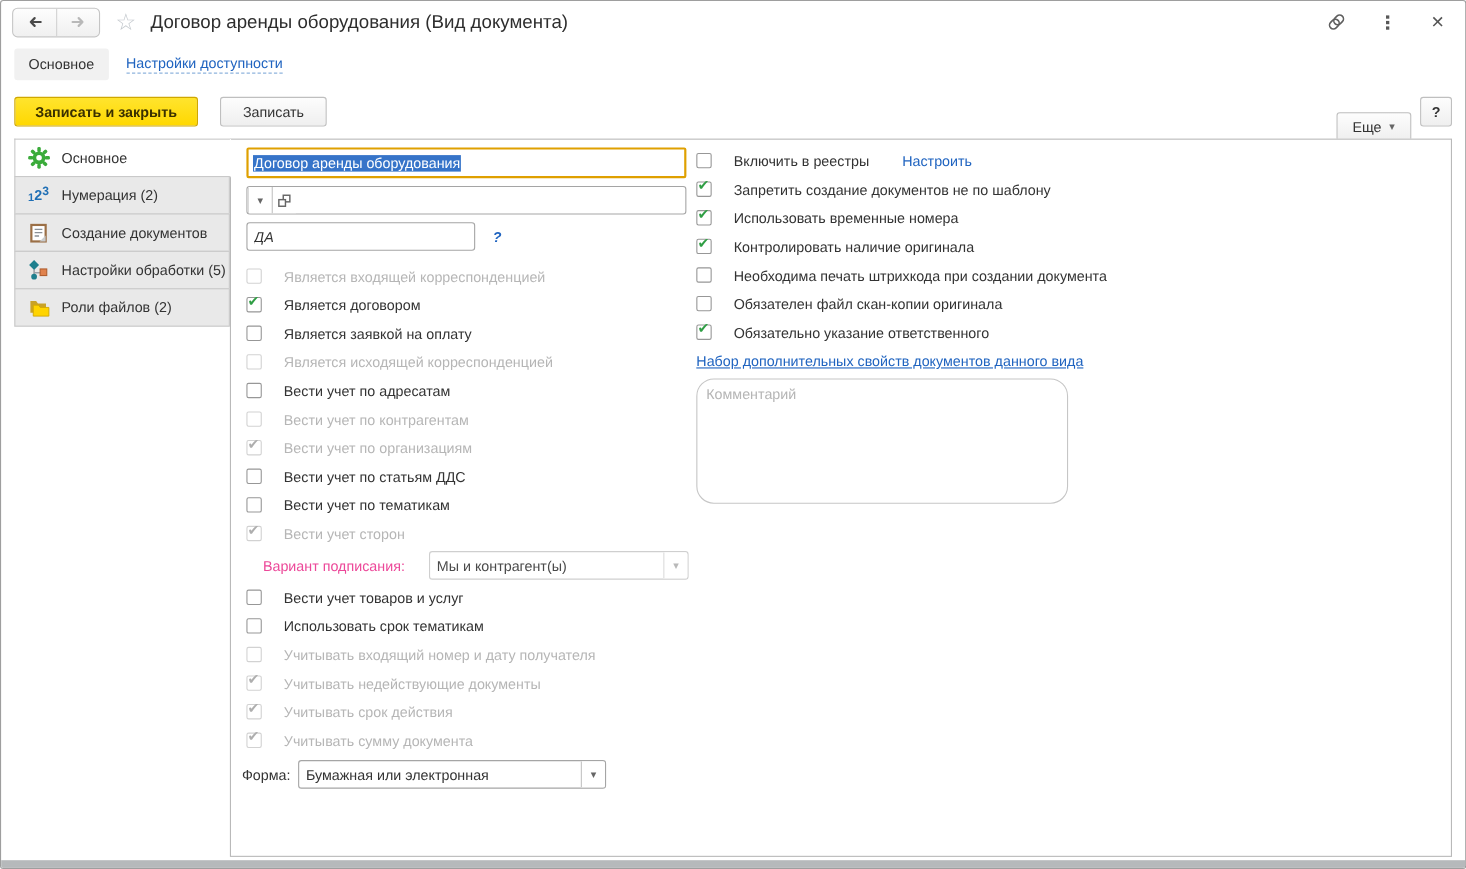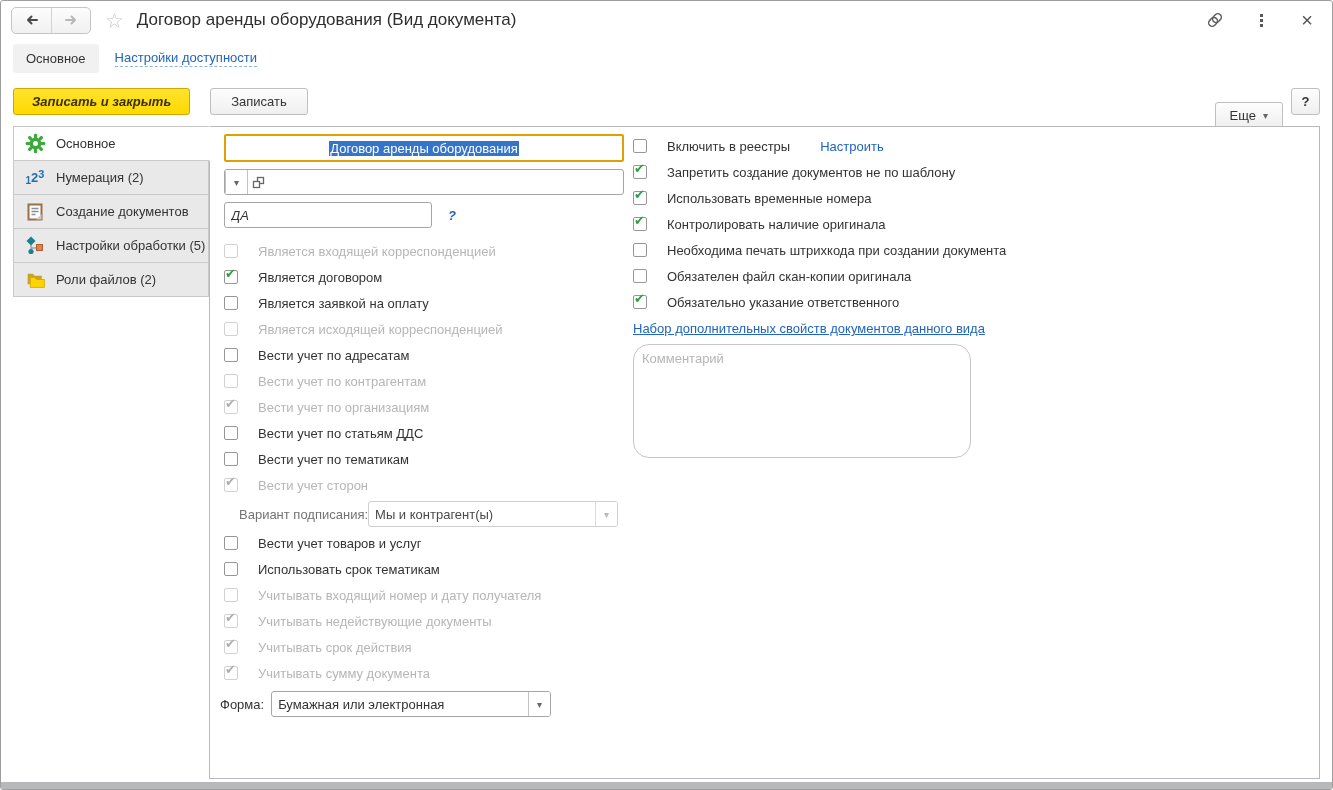--- a/index.html
+++ b/index.html
@@ -40,21 +40,21 @@
   
   .toolbar { height: 49px; display: flex; align-items: center; padding: 0 12px; }
   .btn {
     height: 27px; border: 1px solid #bfbfbf; border-radius: 3px; padding: 0 14px;
     background: linear-gradient(#fdfdfd, #efefef); color: #333; font-size: 13px;
     display: inline-flex; align-items: center; justify-content: center; cursor: pointer;
     font-family: inherit;
   }
   .btn-primary {
     background: linear-gradient(#ffe42e, #ffd800); border-color: #cfa700;
-    font-weight: bold; color: #3a3000; padding: 0 18px; font-style: italic;
+    font-weight: bold; color: #3a3000; padding: 0 18px;
   }
   .btn-save { margin-left: 20px; padding: 0 20px; }
   .btn-more { margin-left: auto; margin-top: 28px; }
   .btn-more .arr { margin-left: 7px; font-size: 10px; color: #666; }
   .btn-help { width: 29px; margin-left: 8px; padding: 0; font-weight: bold; }
 
   
   .body-area { display: flex; align-items: flex-start; padding: 0 12px; height: 654px; }
   .sidebar { width: 196px; flex: none; position: relative; z-index: 2; }
   .side-item {
@@ -75,21 +75,21 @@
     flex: 1; height: 653px; border: 1px solid #b9b9b9; background: #fff;
     position: relative; z-index: 1;
   }
   .left-col { position: absolute; left: 14px; top: 7px; width: 402px; }
   .right-col { position: absolute; left: 423px; top: 6px; width: 414px; }
 
   
   .field-row { margin-bottom: 7px; }
   .name-field {
     width: 400px; height: 28px; border: 2px solid #dfa000; border-radius: 2px;
-    display: flex; align-items: center; padding: 0 4px; background: #fff; cursor: text; justify-content: center;
+    display: flex; align-items: center; padding: 0 4px; background: #fff; cursor: text;
   }
   .selected-text { background: #3674c9; color: #fff; padding: 0 1px; white-space: nowrap; }
   .combo { display: flex; width: 400px; height: 26px; border: 1px solid #a5a5a5; border-radius: 3px; overflow: hidden; background: #fff; }
   .combo input {
     flex: 1; border: none; outline: none; padding: 0 6px; font: inherit; color: #333; min-width: 0; background: transparent;
   }
   .combo-btn {
     width: 22px; border: none; border-left: 1px solid #c3c3c3; background: #fff;
     display: flex; align-items: center; justify-content: center; cursor: pointer; color: #666; font-size: 10px; padding: 0;
   }
@@ -110,21 +110,21 @@
     position: absolute; left: 0px; top: -4px; font-size: 13px; font-weight: bold; color: #2f9e44; line-height: 1;
   }
   .check-row.disabled .cbx { border-color: #d2d2d2; cursor: default; }
   .check-row.disabled .mark { color: #aeaeae; }
   .cbx-label { white-space: nowrap; }
   .check-row.disabled .cbx-label { color: #b6b6b6; }
   .inline-link { color: #2064c0; margin-left: 10px; cursor: pointer; }
 
   
   .signing-row { height: 28px; display: flex; align-items: center; margin: 2px 0 2px 15px; }
-  .dim-label { color: #737373; margin-right: 0; white-space: nowrap; }
+  .dim-label { color: #ec4899; margin-right: 22px; white-space: nowrap; }
   .combo.signing { width: 250px; border-color: #cfcfcf; }
   .combo.signing input { color: #4a4a4a; }
   .combo.signing .combo-btn { border-left-color: #dcdcdc; color: #b9b9b9; }
   .forma-row { height: 28px; display: flex; align-items: center; margin-top: 4px; margin-left: -4px; }
   .forma-row .lbl { margin-right: 7px; white-space: nowrap; }
   .combo.forma { width: 280px; }
 
   
   .props-link {
     display: inline-block; color: #2064c0; text-decoration: underline; cursor: pointer;

